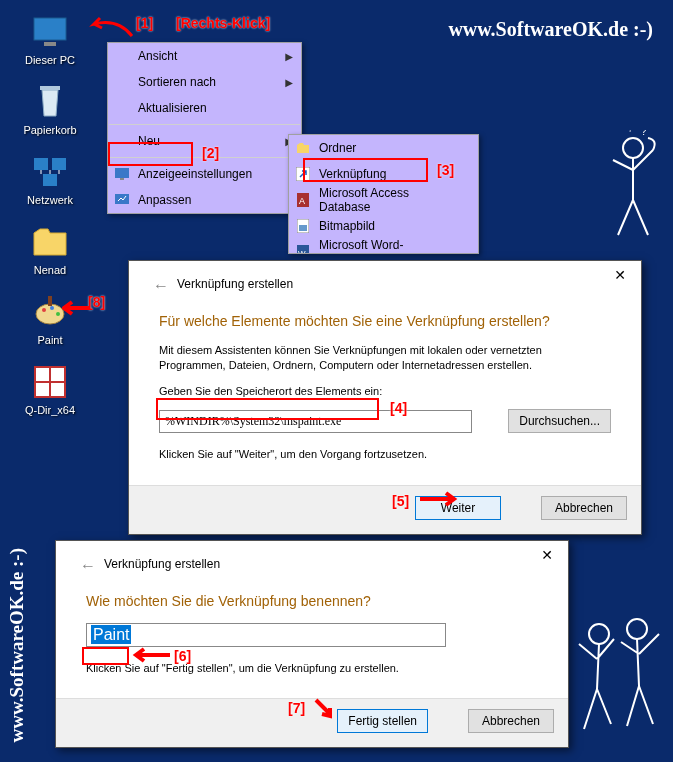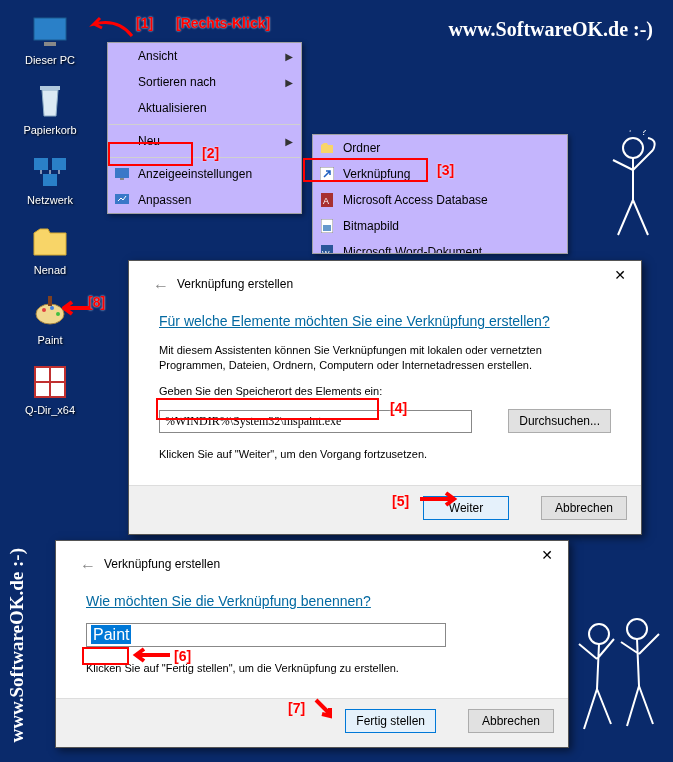--- a/index.html
+++ b/index.html
@@ -22,24 +22,24 @@
 .ctx .row .ico { position:absolute; left:6px; width:16px; height:16px; display:flex;align-items:center;justify-content:center;}
 .ctx .row .arr { position:absolute; right:8px; font-size:10px; color:#333;}
 .ctx .sep { height:1px; background:#d0d0d0; margin:3px 1px; }
 
 
 .dlg { position:absolute; background:#fff; border:1px solid #555; box-shadow:3px 3px 8px rgba(0,0,0,0.5); }
 .dlg .close { position:absolute; top:0; right:0; width:42px; height:28px; display:flex;align-items:center;justify-content:center; font-size:14px; color:#000;}
 .dlg .ttl { display:flex; align-items:center; gap:8px; padding:14px 18px 6px 24px; font-size:12px;}
 .dlg .arrow-icon { color:#888; font-size:16px;}
 .dlg .body { padding: 4px 30px 12px 30px; }
-.dlg .h1 { color:#0369a1; font-size:14px; margin:10px 0 14px; font-weight:normal;text-decoration:underline;}
+.dlg .h1 { color:#a16207; font-size:14px; margin:10px 0 14px; font-weight:normal;}
 .dlg .txt { font-size:11px; line-height:1.4; margin-bottom:10px; }
 .dlg input[type=text] { width:100%; border:1px solid #888; padding:3px 5px; font-size:12px; font-family: Liberation Serif, serif; }
-.dlg .btnrow { display:flex; justify-content:flex-end; gap:4px; padding:10px 14px 14px; background:#f0f0f0; border-top:1px solid #ddd;}
+.dlg .btnrow { display:flex; justify-content:flex-end; gap:12px; padding:10px 14px 14px; background:#f0f0f0; border-top:1px solid #ddd;}
 .dlg button { min-width:86px; padding:4px 10px; font-size:12px; background:#e1e1e1; border:1px solid #acacac;margin-left:28px;}
 .dlg button.primary { background:#e5f1fb; border:1px solid #0078d7;}
 
 
 .redbox { position:absolute; border:2px solid #ff0000; pointer-events:none; }
 
 
 .ann { position:absolute; color:#ff0000; font-weight:bold; font-size:14px; text-shadow:0 0 2px #fff; pointer-events:none;}
 
 
@@ -151,21 +151,21 @@
         <span class="ico">
           <svg width="14" height="12">
             <rect width="14" height="10" fill="#3a78c8"></rect>
             <path d="M3 7l3-3 2 2 3-4" stroke="#fff" fill="none"></path>
           </svg>
         </span>
         <span>Anpassen</span>
       </div>
 </div>
 
-<div class="ctx" id="cm2" style="left:312px; top:134px; width:256px; overflow:hidden; height:120px;">
+<div class="ctx" id="cm2" style="left:288px; top:134px; width:191px; overflow:hidden; height:120px;">
   <div class="row">
         <span class="ico">
           <svg width="14" height="12">
             <path d="M1 3l3-2h3l1 2h5v8H1z" fill="#f8d568"></path>
           </svg>
         </span>
         <span>Ordner</span>
       </div>
   <div class="row">
         <span class="ico">

